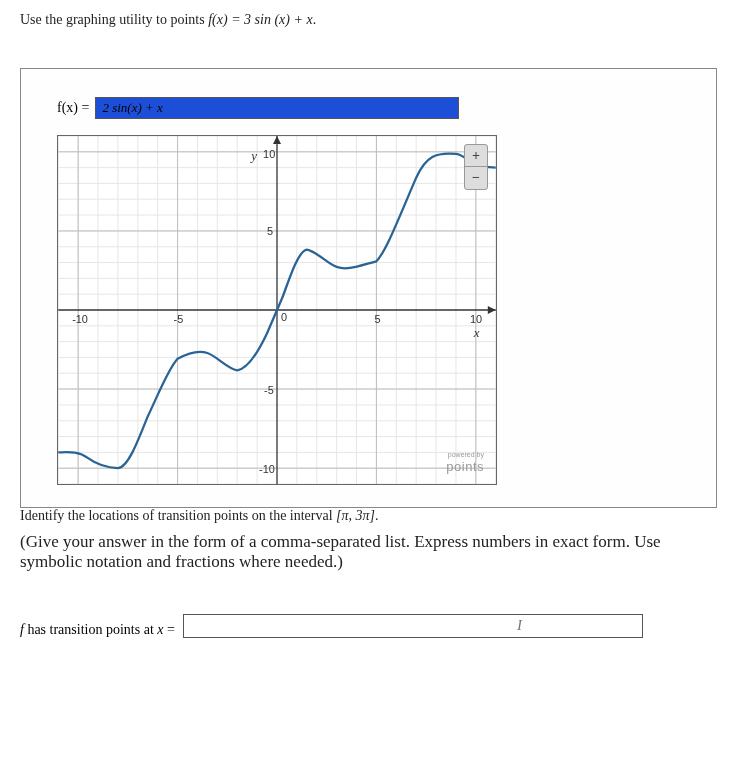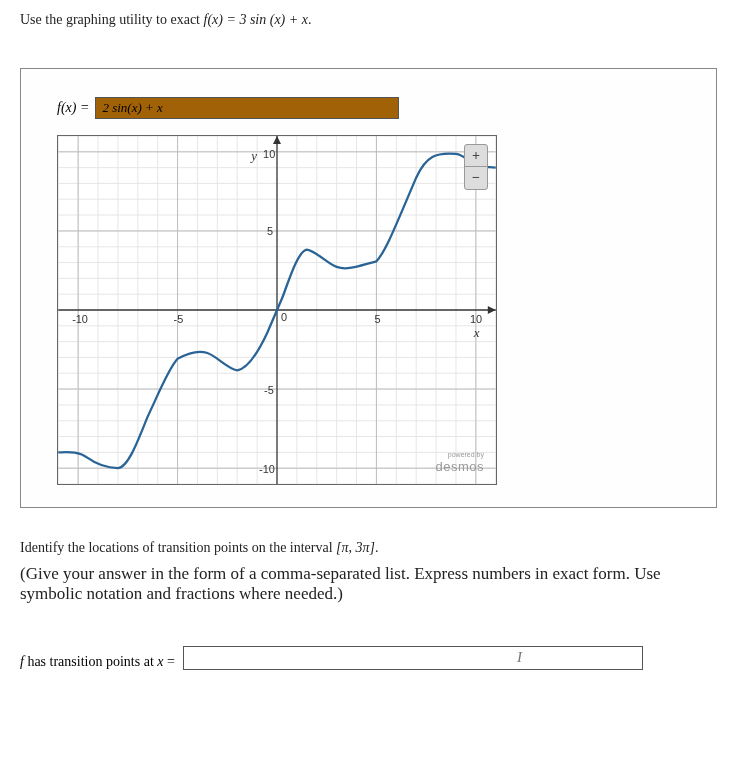--- a/index.html
+++ b/index.html
@@ -27,30 +27,30 @@
       padding: 28px 20px 20px 36px;
       background: #fefefe;
       min-height: 440px;
     }
     .fx-row {
       display: flex;
       align-items: center;
       gap: 6px;
       margin-bottom: 16px;
     }
-    .fx-label { font-size: 14px; font-style: italic; font-family:'Times New Roman',serif; }
+    .fx-label { font-size: 14px; font-family:'Times New Roman',serif; }
     .fx-input {
       border: 1px solid #555;
       padding: 3px 6px;
       font-size: 13px;
-      width: 304px;
+      width: 364px;
       height: 22px;
       font-family: 'Times New Roman', serif;
       font-style: italic;
-      background:#a16207;
+      background:#1d4ed8;
     }
     .graph-area {
       position: relative;
       width: 440px;
       height: 350px;
       border: 1px solid #666;
       background: #fff;
     }
     .graph-area svg { width: 100%; height: 100%; display: block; }
     .zoom-ctrl {
@@ -71,21 +71,21 @@
     .desmos-badge {
       position: absolute;
       bottom: 10px; right: 12px;
       font-family: Arial, sans-serif;
       color: #999;
       text-align: right;
       line-height: 1;
     }
     .desmos-badge .pb { font-size: 7px; display:block; }
     .desmos-badge .dm { font-size: 13px; letter-spacing: 0.5px; }
-    .q2 { margin-top: 32px; font-size: 14px; color:#222; }
+    .q2 { font-size: 14px; color:#222; }
     .q2 p { margin-bottom: 8px; }
     .hint { font-size: 17px; font-family: Liberation Serif, serif; }
     .answer-row {
       display: flex;
       align-items: flex-end;
       gap: 8px;
       margin-top: 42px;
     }
     .answer-label { font-size: 14px; font-family:'Times New Roman',serif; }
     .answer-input {
@@ -105,21 +105,21 @@
       font-style: italic;
       color:#777;
       font-size: 15px;
     }
   </style>
 </head>
 <body>
 
 <div class="page">
   <p class="instruction">
-    <span>Use the graphing utility to exact </span>
+    <span>Use the graphing utility to points </span>
     <span class="math-i">f(x) = 3 sin (x) + x</span><span>.</span>
   </p>
 
   <div class="content-box">
     <div class="fx-row">
       <span class="fx-label">f(x) =</span>
       <input class="fx-input" type="text" value="2 sin(x) + x" style="">
     </div>
 
     <div class="graph-area">
@@ -208,21 +208,21 @@
         </g>
       </svg>
 
       <div class="zoom-ctrl">
         <div class="zoom-btn">+</div>
         <div class="zoom-btn">−</div>
       </div>
 
       <div class="desmos-badge">
         <span class="pb">powered by</span>
-        <span class="dm">desmos</span>
+        <span class="dm">points</span>
       </div>
     </div>
   </div>
 
   <div class="q2">
     <p>
       <span>Identify the locations of transition points on the interval </span><span class="math-i">[π, 3π]</span><span>.</span>
     </p>
     <p class="hint">(Give your answer in the form of a comma-separated list. Express numbers in exact form. Use symbolic notation and fractions where needed.)</p>
   </div>

